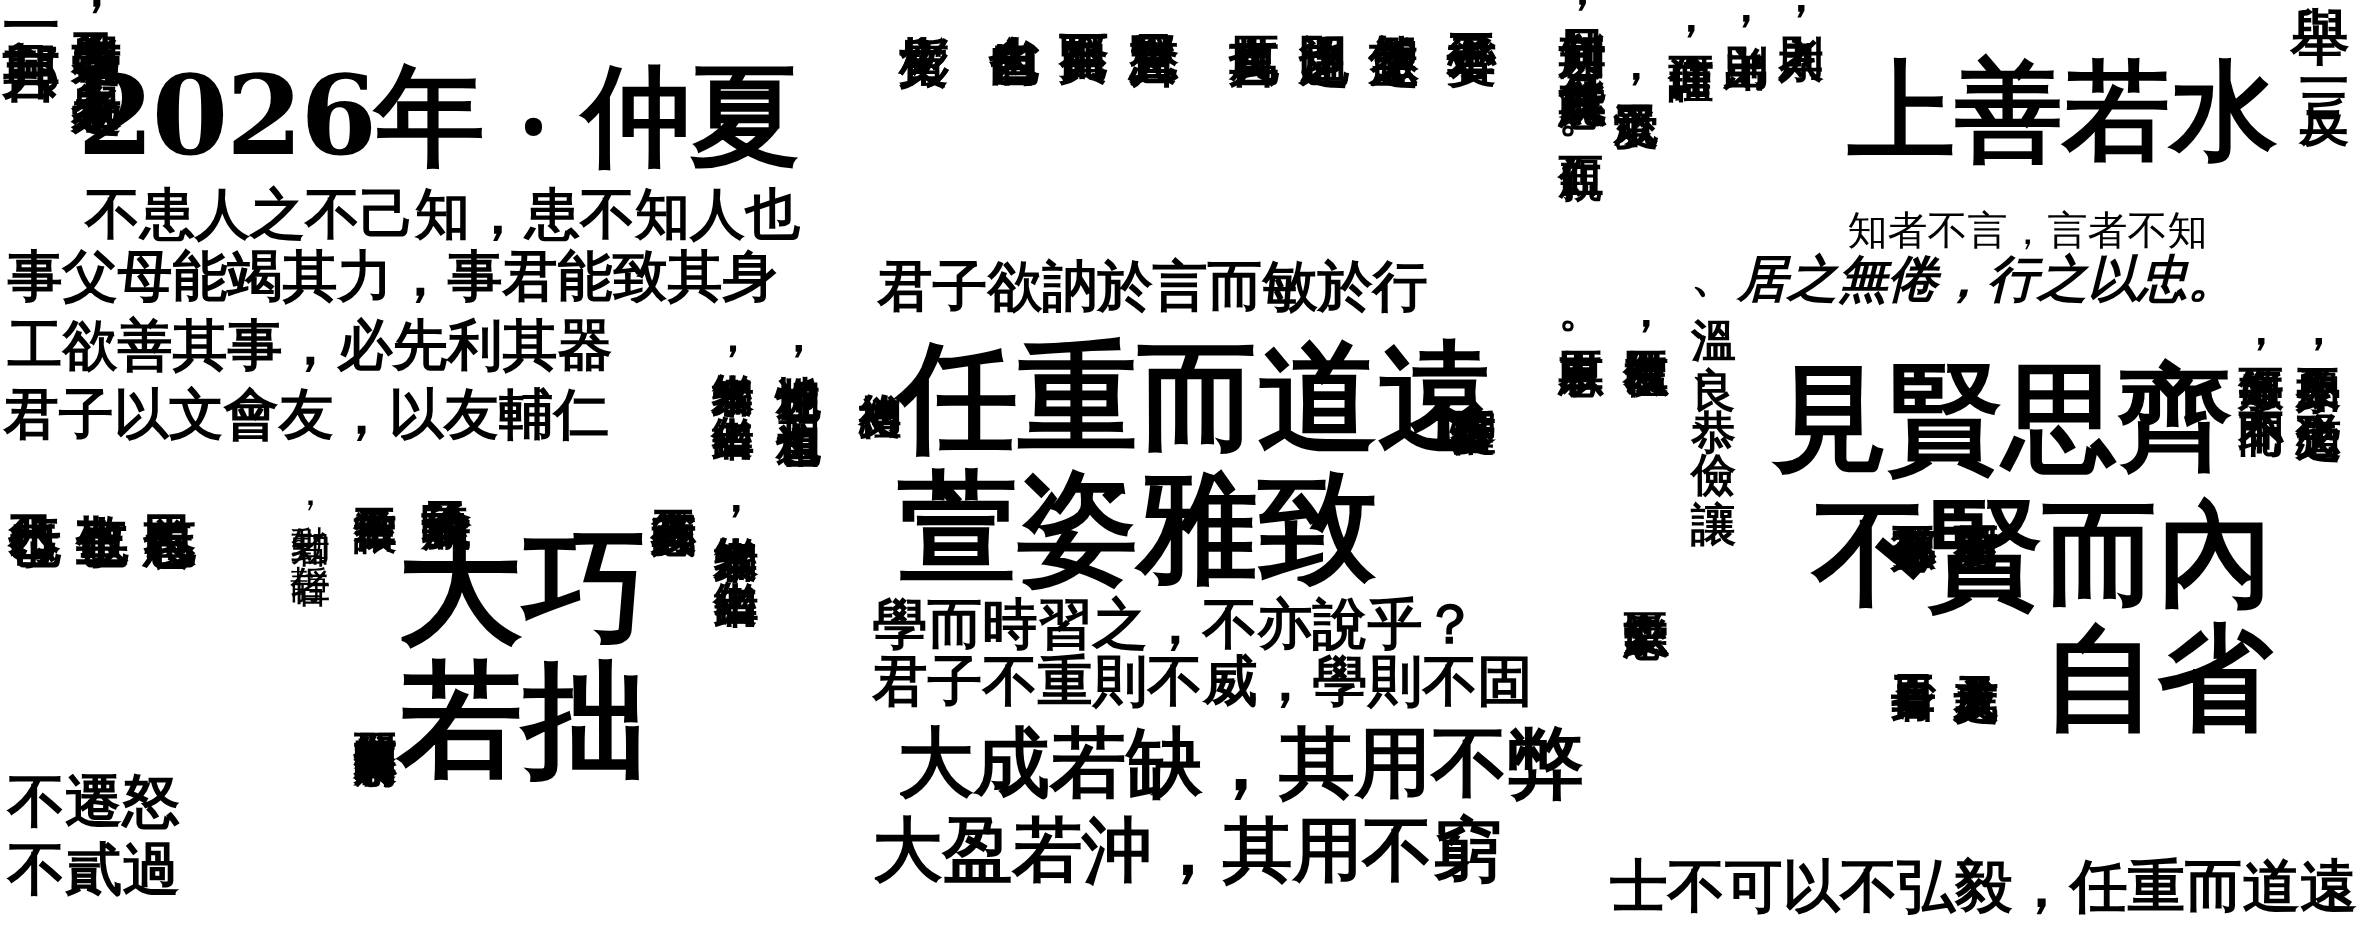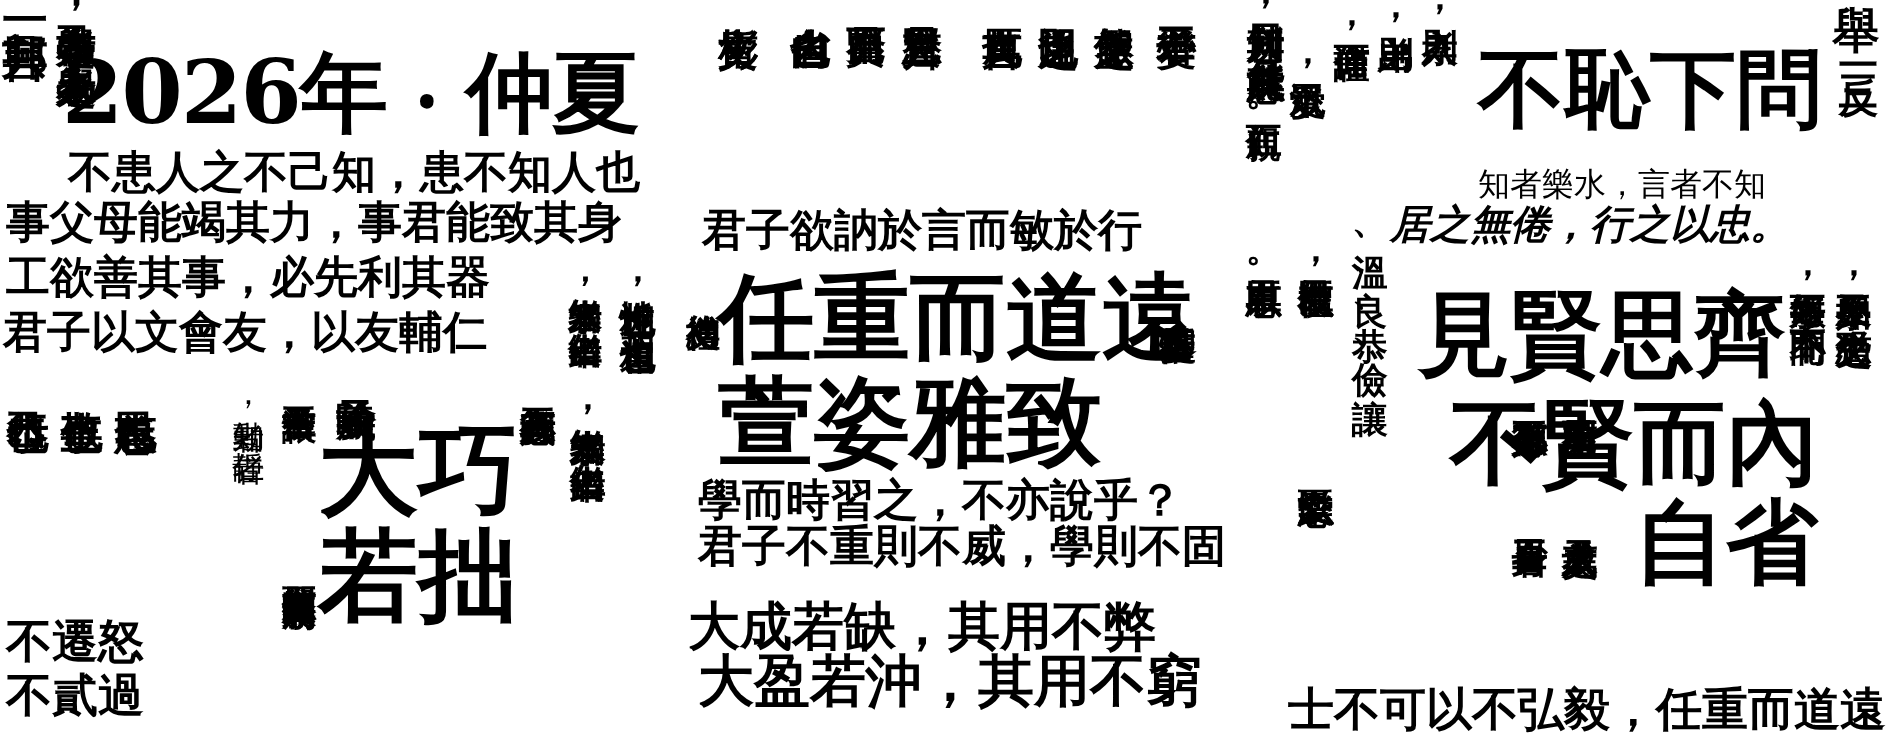--- a/index.html
+++ b/index.html
@@ -110,21 +110,21 @@
   <div class="blk horiz" style="left:718px; top:270px; font-size:96px;">任重而道遠</div>
 
   <div class="blk horiz" style="left:718px; top:374px; font-size:96px;">萱姿雅致</div>
 
   <div class="blk horiz" style="left:702px; top:208px; font-size:44px;">君子欲訥於言而敏於行</div>
 
   <div class="blk horiz" style="left:698px; top:478px; font-size:44px;">學而時習之，不亦說乎？</div>
 
   <div class="blk horiz" style="left:698px; top:524px; font-size:44px;">君子不重則不威，學則不固</div>
 
-  <div class="blk horiz" style="left:688px; top:580px; font-size:52px;margin-top:20px;">大成若缺，其用不弊</div>
+  <div class="blk horiz" style="left:718px; top:580px; font-size:61px;">大成若缺，其用不弊</div>
 
   <div class="blk horiz" style="left:698px; top:652px; font-size:56px;">大盈若沖，其用不窮</div>
 
   <div class="blk vert" style="left:1160px; top:300px; height:300px; font-size:36px;">君子不憂不懼</div>
 
   <div class="blk vert" style="left:1246px; top:-6px; height:210px; font-size:38px;">日知其所亡，月無忘其所能</div>
 
   <div class="blk vert" style="left:1246px; top:96px; height:130px; font-size:36px;">而親仁。</div>
 
   <div class="blk vert" style="left:1290px; top:54px; height:130px; font-size:36px;">汎愛眾，</div>
@@ -136,25 +136,25 @@
   <div class="blk vert" style="left:1422px; top:0px; height:150px; font-size:36px;">入則孝，</div>
 
   <div class="blk vert" style="left:1246px; top:252px; height:220px; font-size:36px;">臣事君以忠。</div>
 
   <div class="blk vert" style="left:1298px; top:252px; height:220px; font-size:36px;">君使臣以禮，</div>
 
   <div class="blk vert" style="left:1298px; top:460px; height:170px; font-size:36px;">樂以忘憂</div>
 
   <div class="blk vert" style="left:1352px; top:226px; height:340px; font-size:36px;">溫、良、恭、儉、讓</div>
 
-  <div class="blk horiz" style="left:1478px; top:46px; font-size:86px;">不恥下問</div>
+  <div class="blk horiz" style="left:1478px; top:46px; font-size:86px;">上善若水</div>
 
   <div class="blk vert" style="left:1838px; top:44px; height:140px; font-size:40px;">一反三</div>
 
-  <div class="blk horiz light" style="left:1478px; top:168px; font-size:32px;">知者樂水，言者不知</div>
+  <div class="blk horiz light" style="left:1478px; top:168px; font-size:32px;">知者不言，言者不知</div>
 
   <div class="blk horiz" style="left:1390px; top:204px; font-size:40px;font-style:italic;">居之無倦，行之以忠。</div>
 
   <div class="blk horiz" style="left:1418px; top:288px; font-size:92px;">見賢思齊</div>
 
   <div class="blk horiz" style="left:1418px; top:394px; font-size:92px; line-height:1.08; white-space:normal; width:400px;text-align:right;">不賢而內自省</div>
 
   <div class="blk vert" style="left:1512px; top:392px; height:180px; font-size:36px;">德不孤必有鄰</div>
 
   <div class="blk vert" style="left:1562px; top:392px; height:180px; font-size:36px;">君子周而不比</div>

